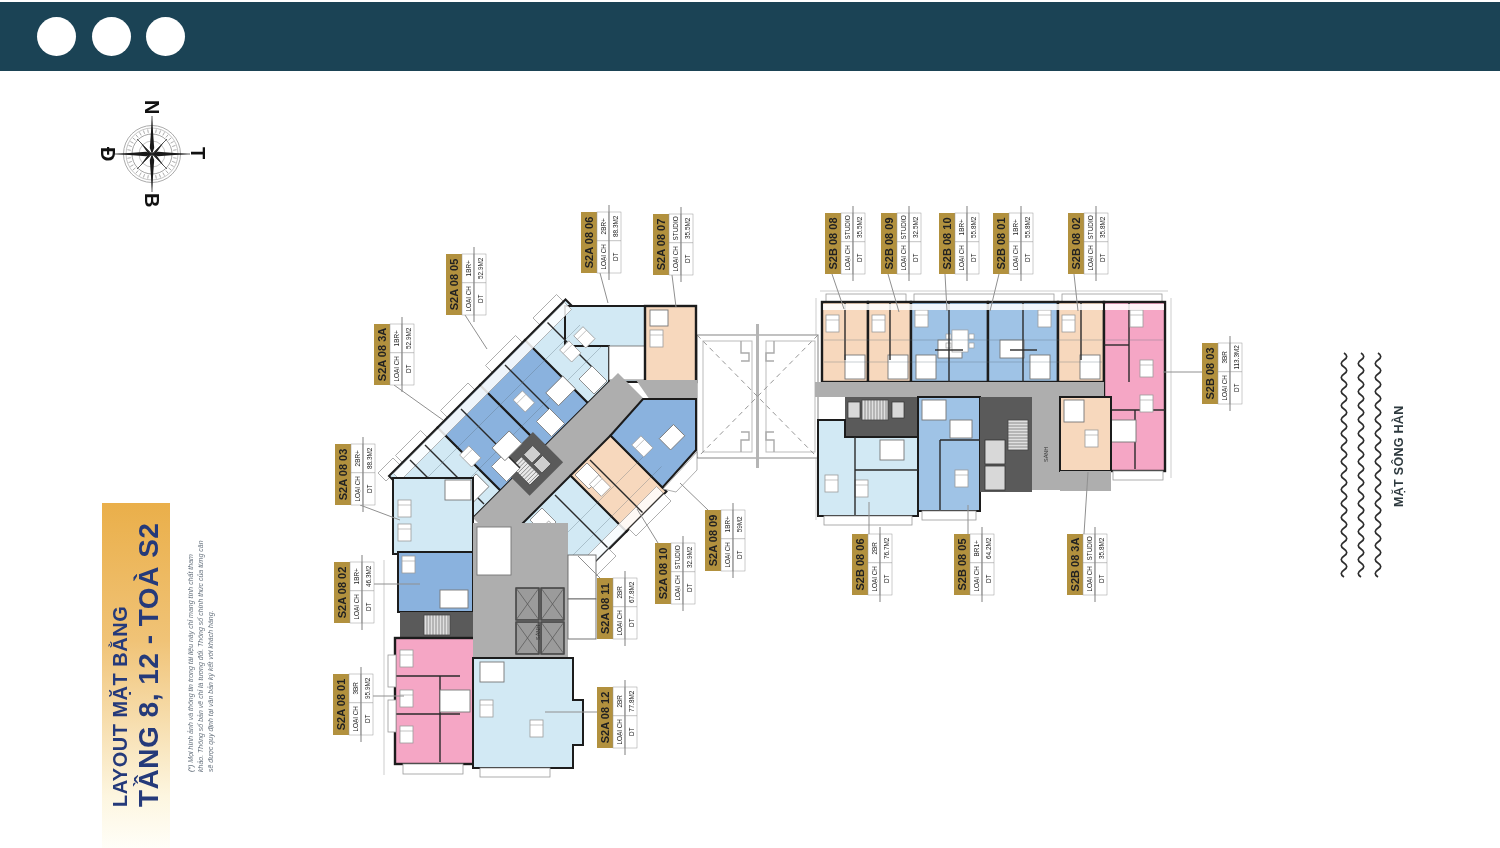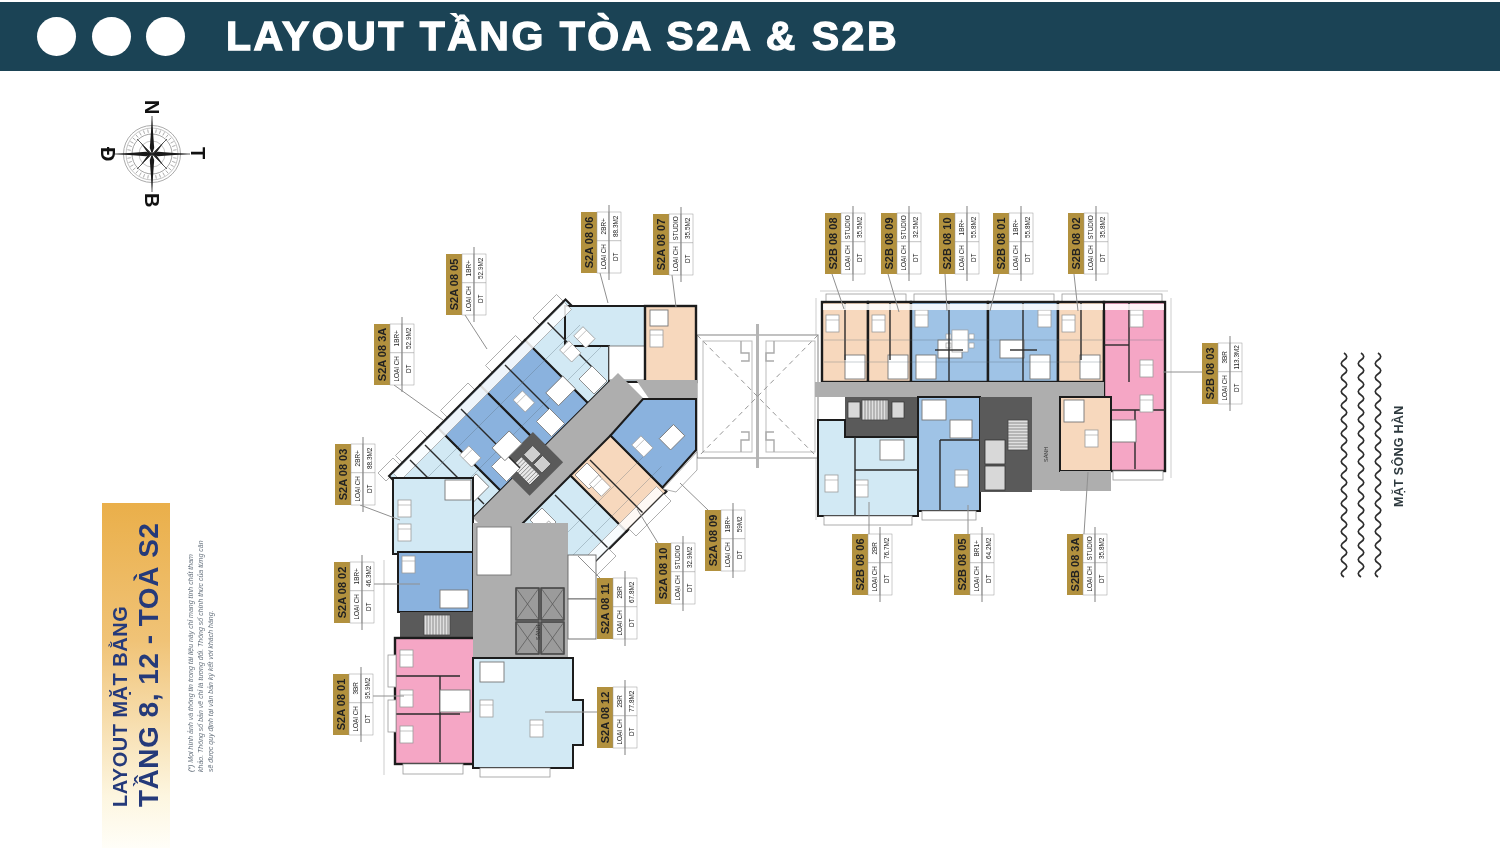--- a/index.html
+++ b/index.html
@@ -23,21 +23,20 @@
 <div class="page">
 
 <div class="hdr"></div>
 
 <div class="dot" style="left:37px"></div>
 
 <div class="dot" style="left:92px"></div>
 
 <div class="dot" style="left:146px"></div>
 
-<div class="title">LAYOUT TẦNG TÒA S2A &amp; S2B</div>
 
 <svg style="position:absolute;left:100px;top:100px" width="110" height="110" viewBox="0 0 110 110">
   <g stroke="#aaa" fill="none">
     <circle cx="52" cy="54" r="28.5" stroke-width="1"></circle>
     <circle cx="52" cy="54" r="26" stroke-width="0.7"></circle>
     <circle cx="52" cy="54" r="20" stroke-width="0.9" stroke="#999"></circle>
     <circle cx="52" cy="54" r="13" stroke-width="0.7"></circle>
   </g>
   <g stroke="#888" stroke-width="0.7">
         <line x1="52.0" y1="32.5" x2="52.0" y2="29.0"></line>

